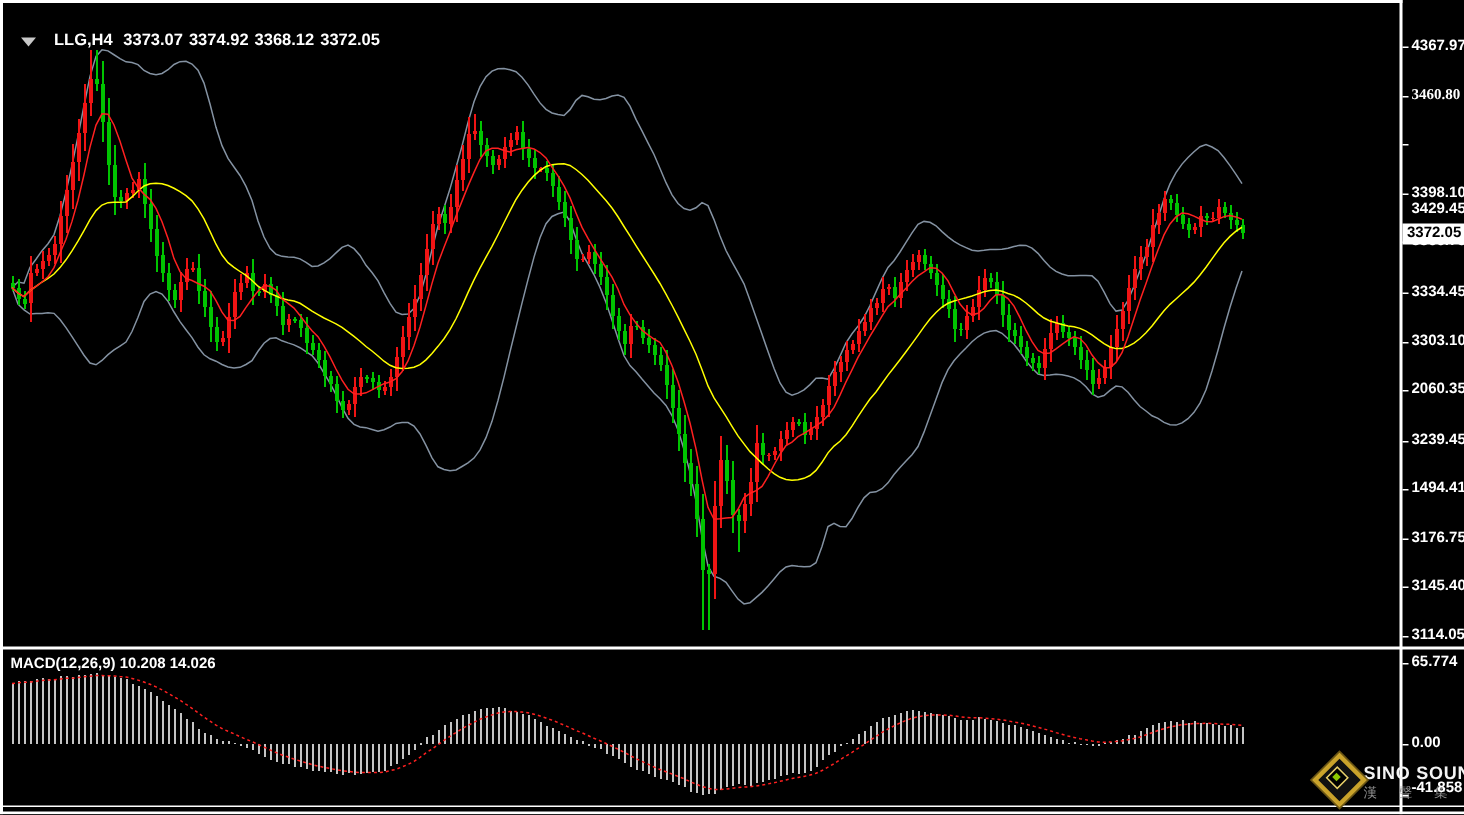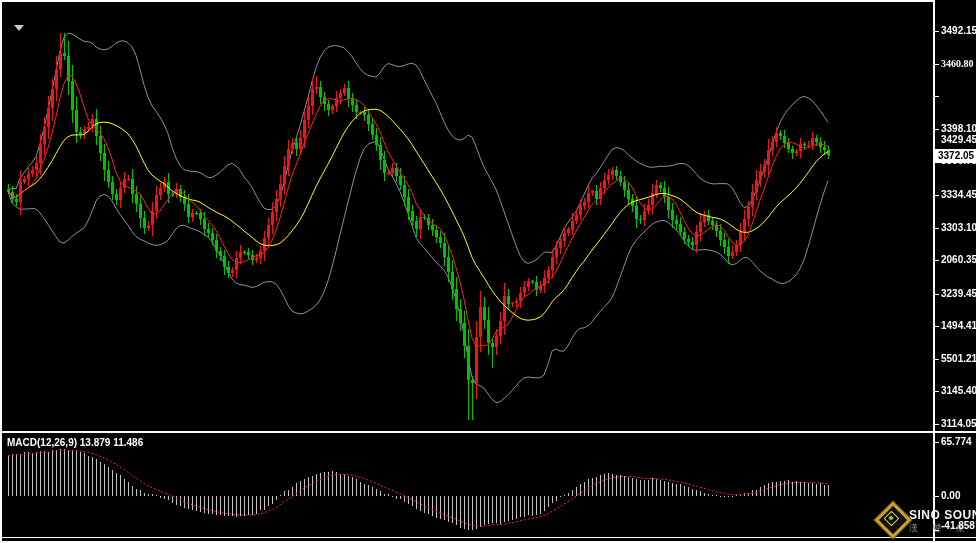--- a/index.html
+++ b/index.html
@@ -675,46 +675,47 @@
   </svg>
 
   <div class="fline" style="left:0;top:0;width:935px;height:2px;"></div>
   <div class="fline" style="left:0;top:0;width:2px;height:543px;"></div>
   <div class="fline" style="left:933px;top:0;width:2px;height:543px;"></div>
   <div class="fline" style="left:0;top:431px;width:976px;height:2px;"></div>
   <div class="fline" style="left:0;top:537px;width:976px;height:1px;"></div>
   <div class="fline" style="left:0;top:541px;width:976px;height:2px;"></div>
 
   <div class="tri"></div>
-
-  <div class="macd-lbl">MACD(12,26,9) 13.879 11.486</div>
+  <div class="hdr"><span>LLG,H4</span> <span>3373.07</span><span>3374.92</span><span>3368.12</span><span>3372.05</span></div>
+
+  <div class="macd-lbl">MACD(12,26,9) 10.208 14.026</div>
 
   <div id="axis-layer">
       <div class="axis-dash" style="top: 31px;"></div>
-      <div class="axis-label" style="top: 25px;">3492.15</div>
+      <div class="axis-label" style="top: 25px;">4367.97</div>
       <div class="axis-dash" style="top: 64px;"></div>
       <div class="axis-label" style="top: 58px; font-family: Liberation Serif, serif;">3460.80</div>
       <div class="axis-dash" style="top: 96px;"></div>
       <div class="axis-label" style="top: 90px; margin-top: 44px;">3429.45</div>
       <div class="axis-dash" style="top: 129px;"></div>
       <div class="axis-label" style="top: 123px;">3398.10</div>
       <div class="axis-dash" style="top: 161px;"></div>
       <div class="axis-label" style="top: 155px;">3366.75</div>
       <div class="axis-dash" style="top: 195px;"></div>
       <div class="axis-label" style="top: 189px;">3334.45</div>
       <div class="axis-dash" style="top: 228px;"></div>
       <div class="axis-label" style="top: 222px; text-align: center;">3303.10</div>
       <div class="axis-dash" style="top: 260px;"></div>
       <div class="axis-label" style="top: 254px;">2060.35</div>
       <div class="axis-dash" style="top: 294px;"></div>
       <div class="axis-label" style="top: 288px; text-align: center;">3239.45</div>
       <div class="axis-dash" style="top: 326px;"></div>
       <div class="axis-label" style="top: 320px;">1494.41</div>
       <div class="axis-dash" style="top: 359px;"></div>
-      <div class="axis-label" style="top: 353px;">5501.21</div>
+      <div class="axis-label" style="top: 353px;">3176.75</div>
       <div class="axis-dash" style="top: 391px;"></div>
       <div class="axis-label" style="top: 385px;">3145.40</div>
       <div class="axis-dash" style="top: 424px;"></div>
       <div class="axis-label" style="top: 418px;">3114.05</div>
       <div class="axis-dash" style="top: 442px;"></div>
       <div class="axis-label" style="top: 436px;">65.774</div>
       <div class="axis-dash" style="top: 496px;"></div>
       <div class="axis-label" style="top: 490px;">0.00</div>
       <div class="axis-dash" style="top: 530px;"></div>
       <div class="axis-label" style="top: 520px; text-align: right;">-41.858</div>

